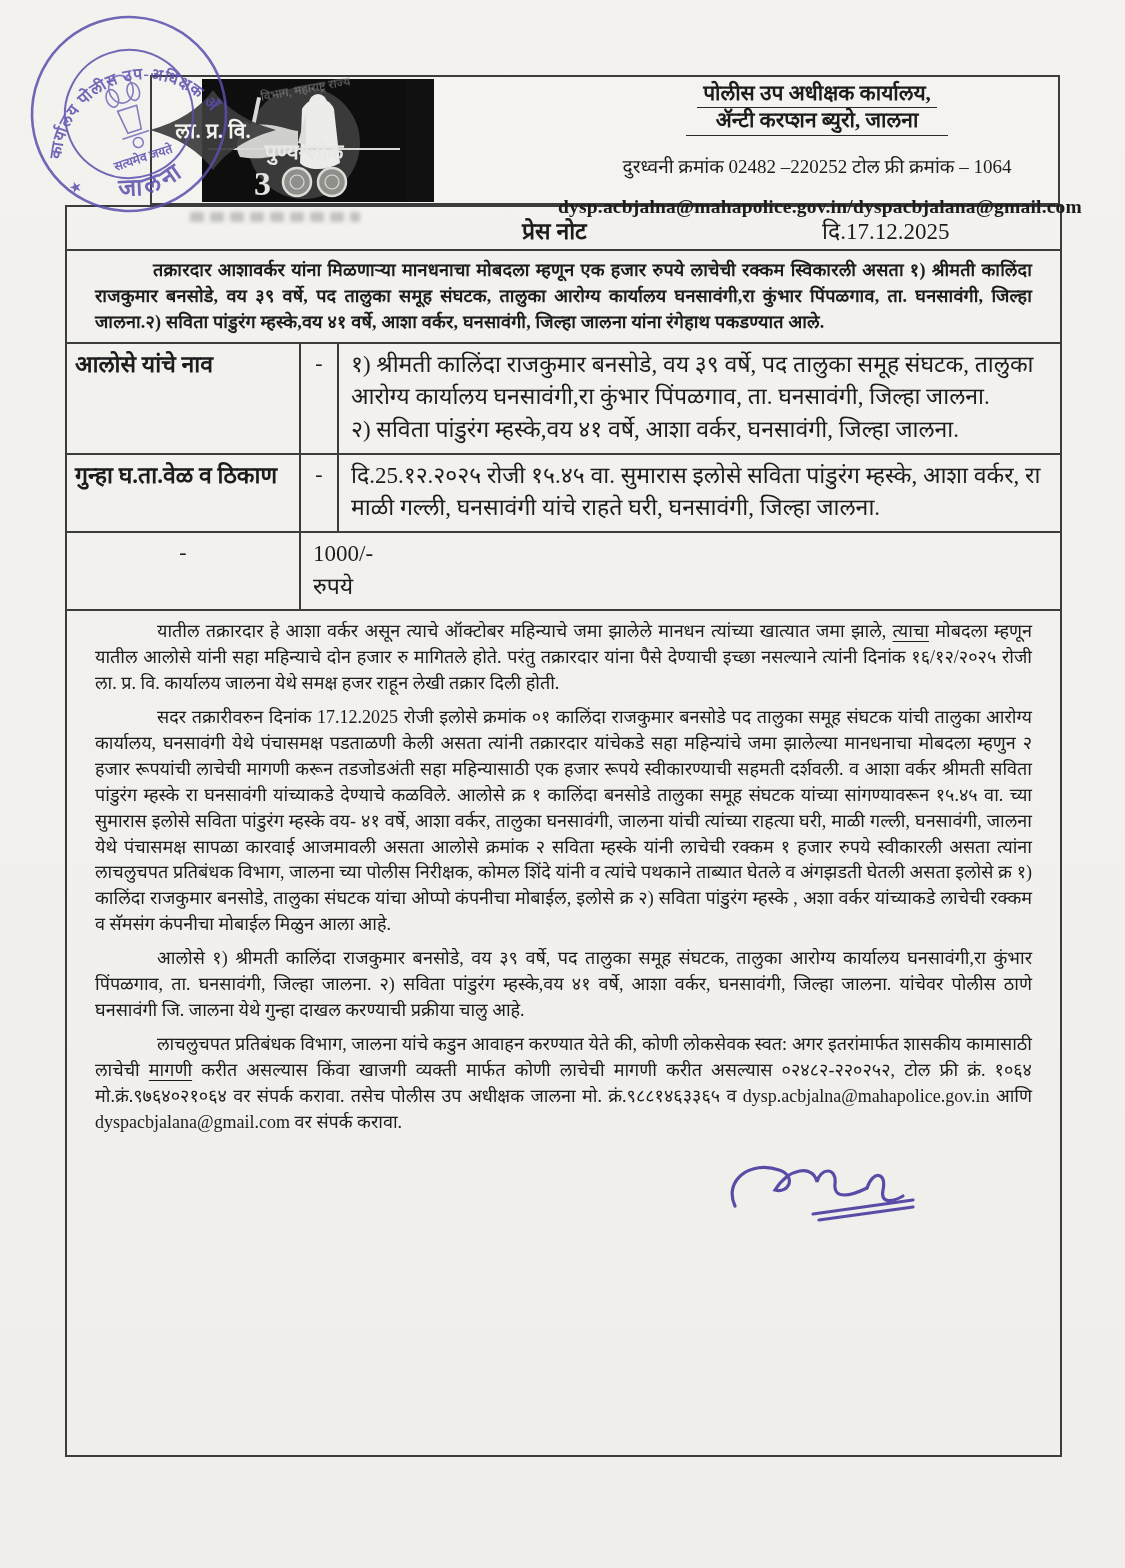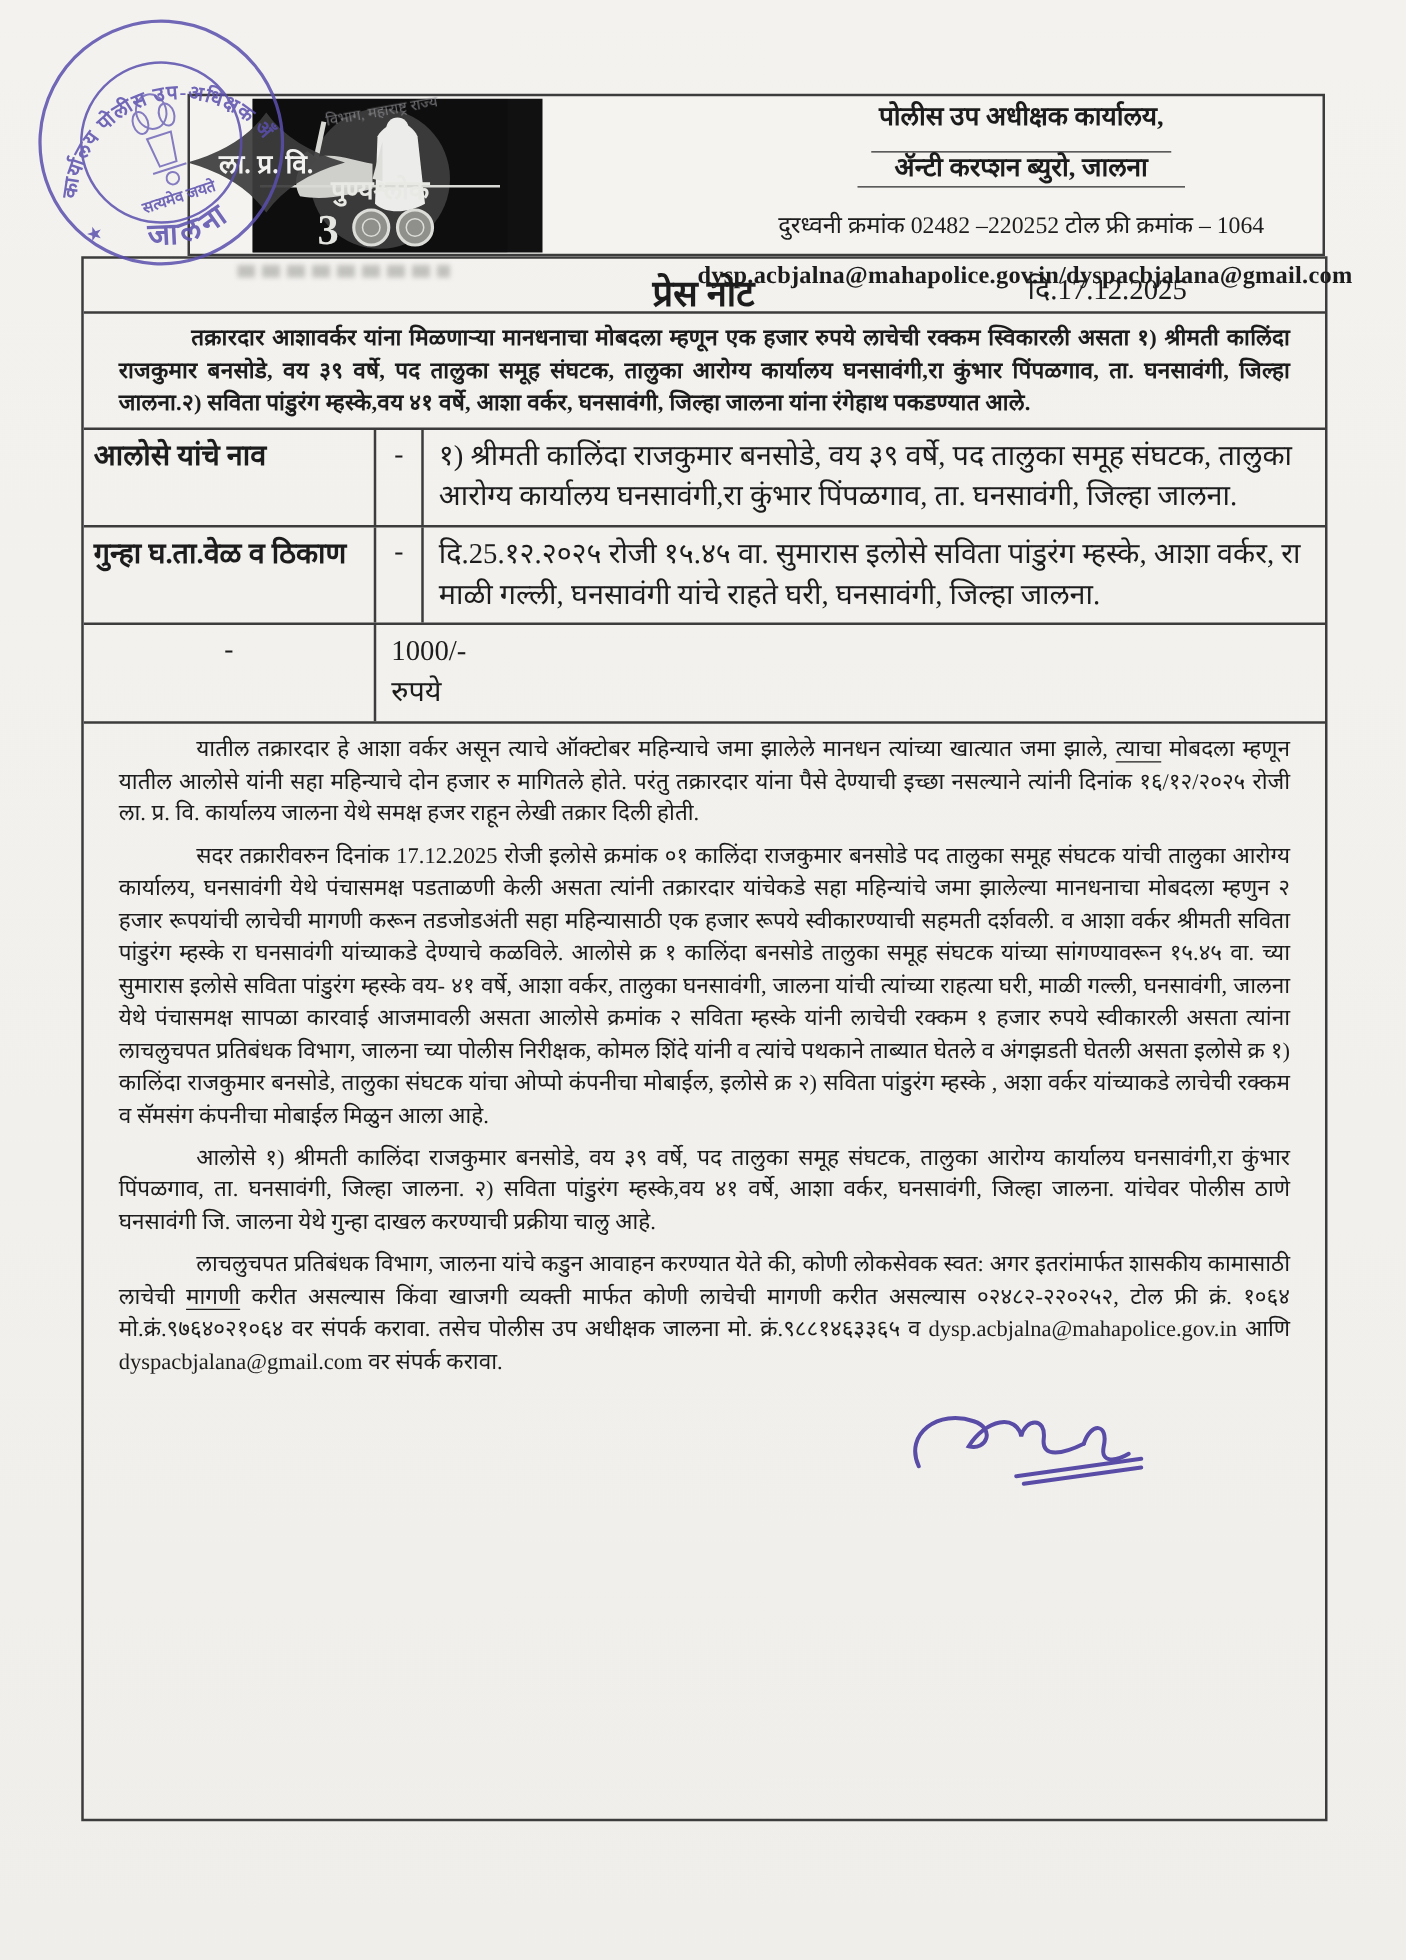--- a/index.html
+++ b/index.html
@@ -14,42 +14,42 @@
     position:absolute;left:150px;top:75px;width:910px;height:130px;
     border:2px solid #3c3c3c;background:#f4f3f0;box-sizing:border-box;z-index:3;
   }
   .logo-img{
     position:absolute;left:202px;top:79px;width:232px;height:123px;
     background:#111;z-index:4;overflow:hidden;
   }
   .header-text{
     position:absolute;left:430px;top:4px;width:470px;text-align:center;line-height:1.0;
   }
-  .hline1{font-size:21px;font-weight:bold;display:inline-block;border-bottom:1.5px solid #2a2a2a;padding:2px 6px 17px;}
+  .hline1{font-size:21px;font-weight:bold;display:inline-block;border-bottom:1.5px solid #2a2a2a;padding:2px 6px 3px;}
   .hline2{font-size:21px;font-weight:bold;display:inline-block;border-bottom:1.5px solid #2a2a2a;padding:2px 30px 4px;}
   .hline3{font-size:19px;margin-top:21px;}
   .hline4{font-size:19.5px;font-weight:bold;margin-top:21px;letter-spacing:.2px;position:relative;left:-24px;}
   
   .stamp{position:absolute;left:14px;top:2px;z-index:6;opacity:.85;}
   .badge{position:absolute;left:148px;top:88px;z-index:5;}
   .faint-strip{
     position:absolute;left:190px;top:212px;width:170px;height:10px;z-index:5;
     background:repeating-linear-gradient(90deg,#9a9a96 0 14px,transparent 14px 20px);
     filter:blur(2px);opacity:.55;
   }
   .faint-arc{position:absolute;left:260px;top:80px;z-index:5;color:#8d8c92;font-size:12px;
     transform:rotate(-10deg);filter:blur(.6px);opacity:.8;white-space:nowrap;}
   
   .main-box{
     position:absolute;left:65px;top:205px;width:997px;height:1252px;
     border:2px solid #3c3c3c;box-sizing:border-box;overflow:hidden;z-index:2;
     background:transparent;
   }
   .pn-row{position:relative;height:42px;border-bottom:2px solid #3c3c3c;}
-  .pn-title{position:absolute;left:455px;top:7px;font-size:29px;font-weight:bold;}
+  .pn-title{position:absolute;left:455px;top:7px;font-size:23px;font-weight:bold;}
   .pn-date{position:absolute;left:755px;top:7px;font-size:23px;}
   .doc-text{font-size:18px;line-height:1.44;text-align:justify;margin:0;padding:0 28px;}
   .intro{font-weight:bold;padding-top:7px;text-indent:58px;letter-spacing:.2px;}
   .para{text-indent:62px;margin-top:8px;}
   .u{text-decoration:underline;text-underline-offset:4px;}
   
   .tbl{border-top:2px solid #3c3c3c;border-bottom:2px solid #3c3c3c;margin-top:6px;}
   .trow{display:grid;grid-template-columns:234px 38px 1fr;}
   .trow + .trow{border-top:2px solid #3c3c3c;}
   .tcell-label{border-right:2px solid #3c3c3c;font-weight:bold;font-size:23px;line-height:1.35;padding:5px 6px 22px 8px;}
@@ -148,20 +148,21 @@
     </div>
 
     <p class="doc-text intro">तक्रारदार आशावर्कर यांना मिळणाऱ्या मानधनाचा मोबदला म्हणून एक हजार रुपये लाचेची रक्कम स्विकारली असता १) श्रीमती कालिंदा राजकुमार बनसोडे, वय ३९ वर्षे, पद तालुका समूह संघटक, तालुका आरोग्य कार्यालय घनसावंगी,रा कुंभार पिंपळगाव, ता. घनसावंगी, जिल्हा जालना.२) सविता पांडुरंग म्हस्के,वय ४१ वर्षे, आशा वर्कर, घनसावंगी, जिल्हा जालना यांना रंगेहाथ पकडण्यात आले.</p>
 
     <div class="tbl">
       <div class="trow">
         <div class="tcell-label">आलोसे यांचे नाव</div>
         <div class="tcell-sep">-</div>
         <div class="tcell-val">
           <div>१) श्रीमती कालिंदा राजकुमार बनसोडे, वय ३९ वर्षे, पद तालुका समूह संघटक, तालुका आरोग्य कार्यालय घनसावंगी,रा कुंभार पिंपळगाव, ता. घनसावंगी, जिल्हा जालना.</div>
+          <div>२) सविता पांडुरंग म्हस्के,वय ४१ वर्षे, आशा वर्कर, घनसावंगी, जिल्हा जालना.</div>
         </div>
       </div>
       <div class="trow">
         <div class="tcell-label">गुन्हा घ.ता.वेळ व ठिकाण</div>
         <div class="tcell-sep">-</div>
         <div class="tcell-val">
           <div>दि.25.१२.२०२५ रोजी १५.४५ वा. सुमारास इलोसे सविता पांडुरंग म्हस्के, आशा वर्कर, रा माळी गल्ली, घनसावंगी यांचे राहते घरी, घनसावंगी, जिल्हा जालना.</div>
         </div>
       </div>
       <div class="trow">

